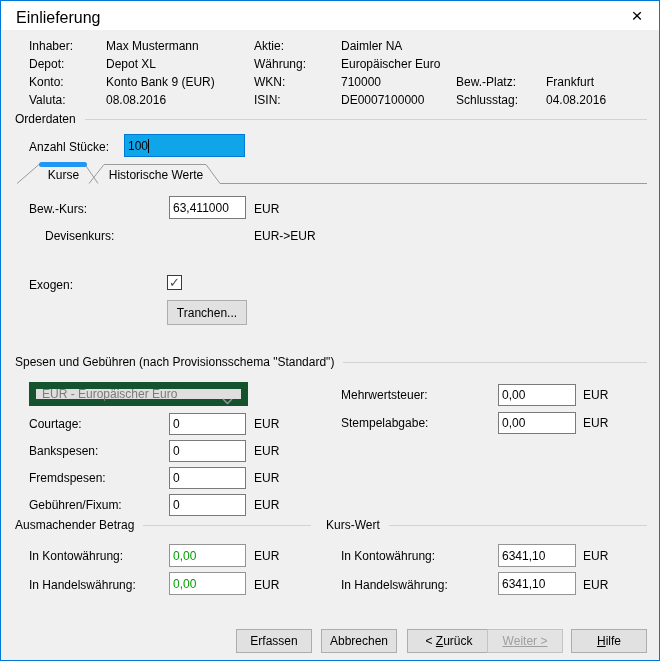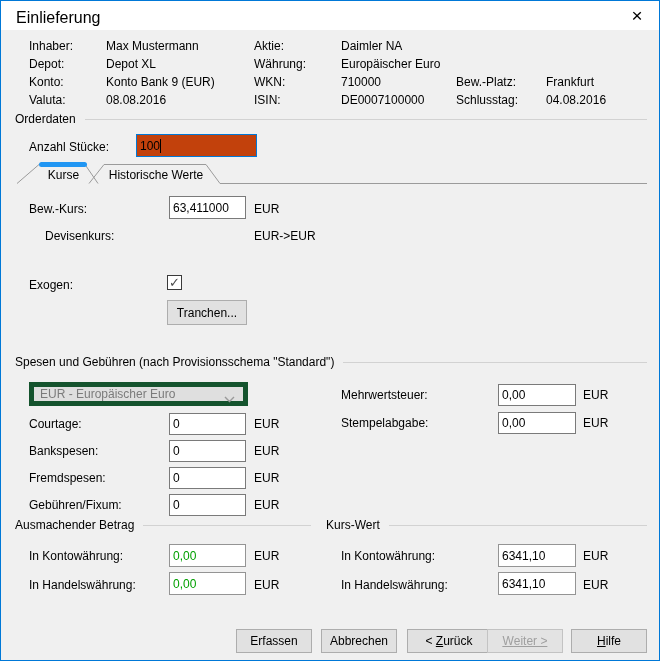--- a/index.html
+++ b/index.html
@@ -13,32 +13,32 @@
   .closebtn span{font-size:19px;font-weight:300;line-height:1;}
   .l{position:absolute;white-space:nowrap;line-height:14px;}
   .grp{position:absolute;display:flex;align-items:center;gap:9px;white-space:nowrap;justify-content:center;}
   .grp .ln{flex:1 1 auto;height:1px;background:#d2d2d2;}
   .fld{position:absolute;box-sizing:border-box;background:#fff;border:1px solid #7a7a7a;
     font-family:"Liberation Sans","DejaVu Sans",sans-serif;font-size:12px;color:#000;
     padding:1px 3px;margin:0;}
   .fld.dis{border-color:#c6c6c6;color:#9a9a9a;}
   .fld.ro{border-color:#949494;}
   .fld.green{color:#00a000;}
-  .inpdiv{position:absolute;box-sizing:border-box;background:#c2410c;border:1px solid #0078d7;
-    display:flex;align-items:center;padding:0 3px;margin-left:12px;}
+  .inpdiv{position:absolute;box-sizing:border-box;background:#0ea5e9;border:1px solid #0078d7;
+    display:flex;align-items:center;padding:0 3px;}
   .caretline{display:inline-block;width:1px;height:14px;background:#000;}
   .btn{position:absolute;box-sizing:border-box;background:#e1e1e1;border:1px solid #adadad;
     display:flex;align-items:center;justify-content:center;font-size:12px;cursor:default;
     white-space:nowrap;}
   .btn.disabled{background:#e3e3e3;border-color:#c3c3c3;color:#9f9f9f;text-decoration:underline;}
   .key{text-decoration:underline;}
   .cb{position:absolute;width:15px;height:15px;box-sizing:border-box;border:1px solid #3a3a3a;
     background:#fff;display:flex;align-items:center;justify-content:center;}
   .cb span{font-family:"DejaVu Sans",sans-serif;font-size:13px;line-height:1;color:#4a4a4a;margin-top:-1px;}
-  .select{position:absolute;box-sizing:border-box;border:5px solid #14532d;background:#dfdfdf;
+  .select{position:absolute;box-sizing:border-box;border:7px solid #14532d;background:#dfdfdf;
     color:#7b7b7b;display:flex;align-items:center;padding:0 6px;}
   .select svg{position:absolute;right:8px;top:9px;}
   .tabsvg{position:absolute;left:0;top:158px;}
   .tabtext{position:absolute;text-align:center;line-height:14px;white-space:nowrap;}
 </style>
 </head>
 <body>
 
 <div class="window">
 

